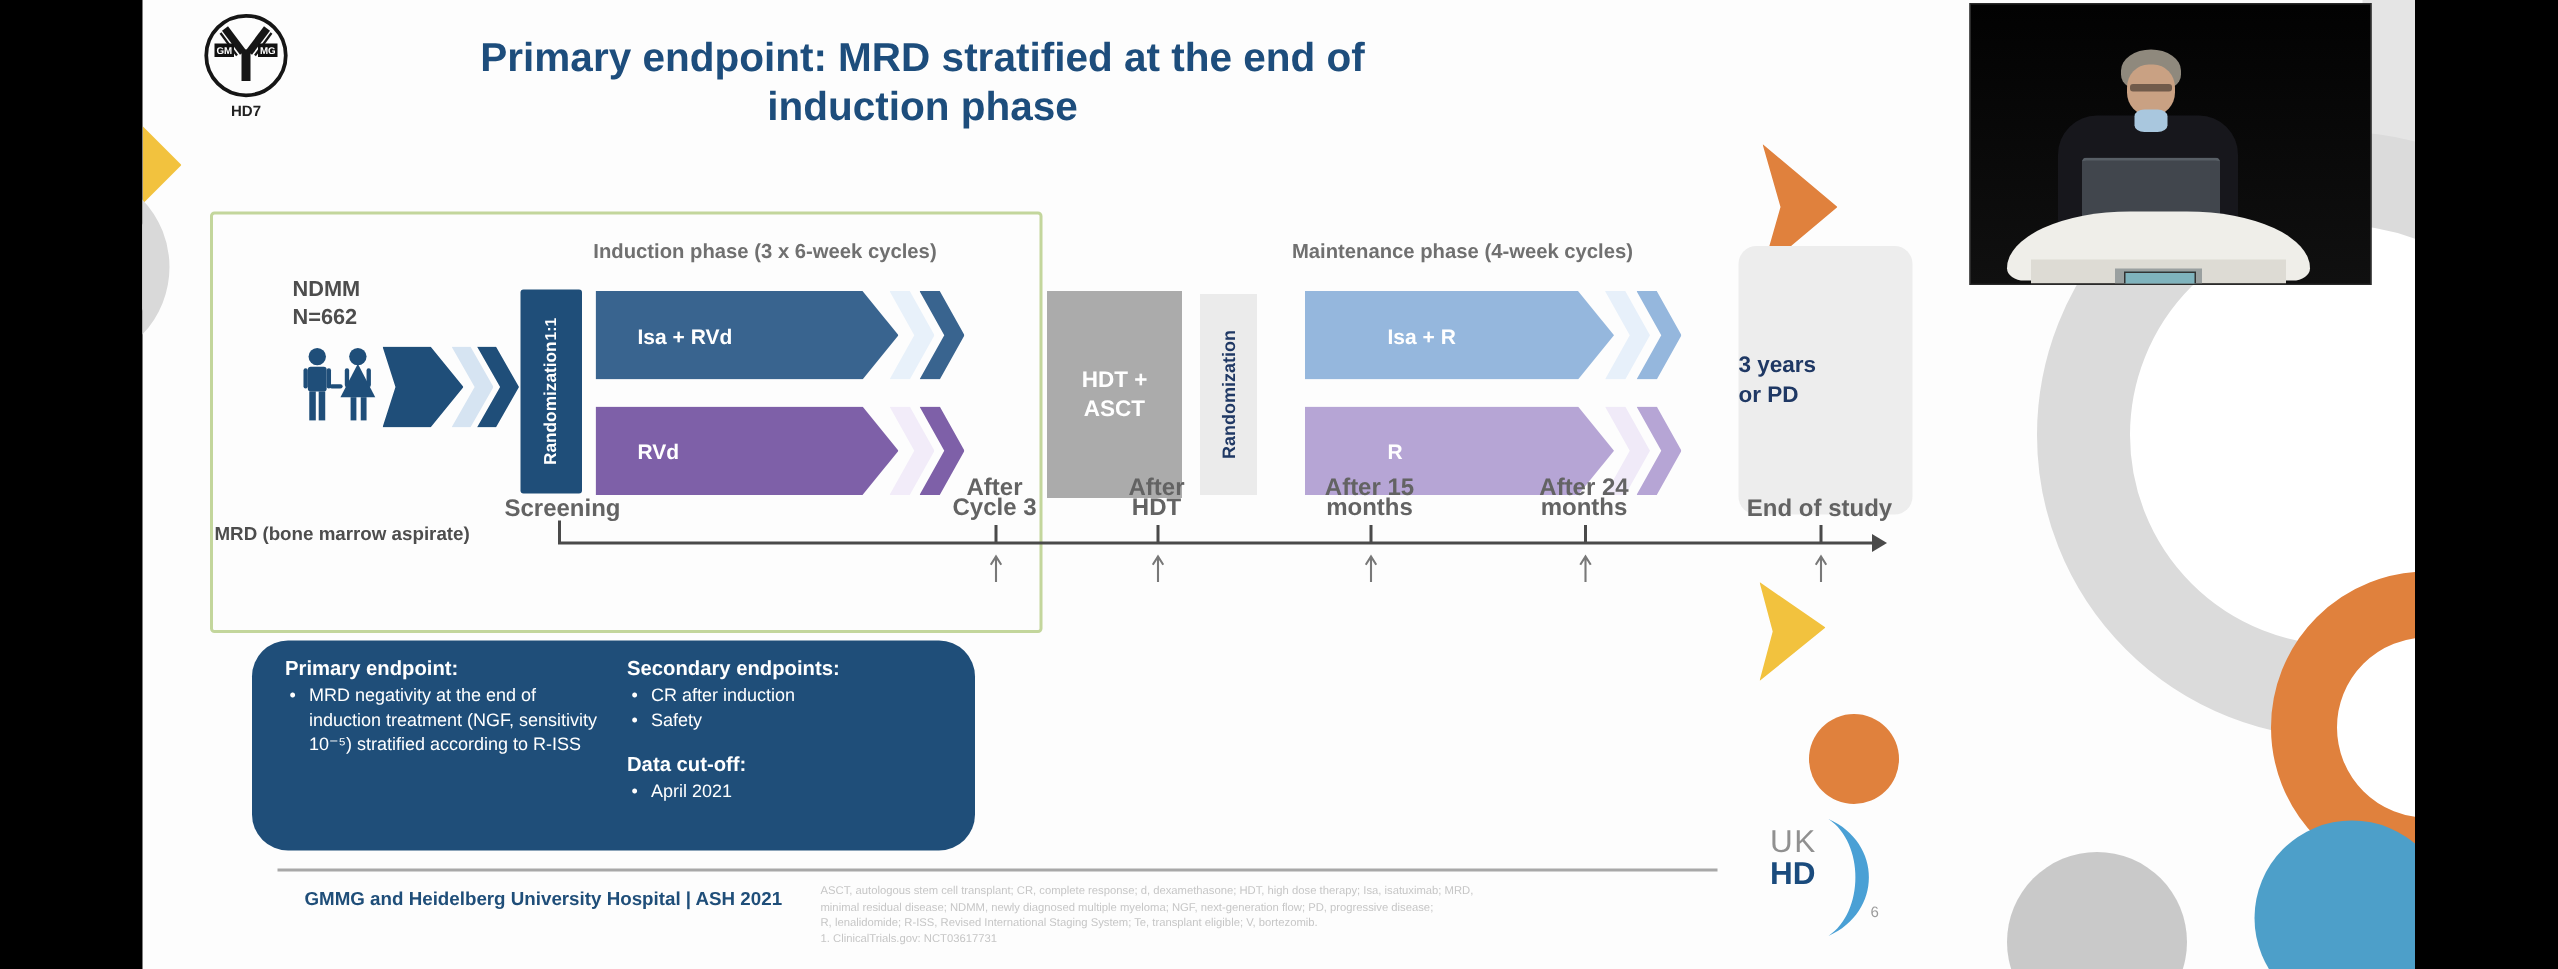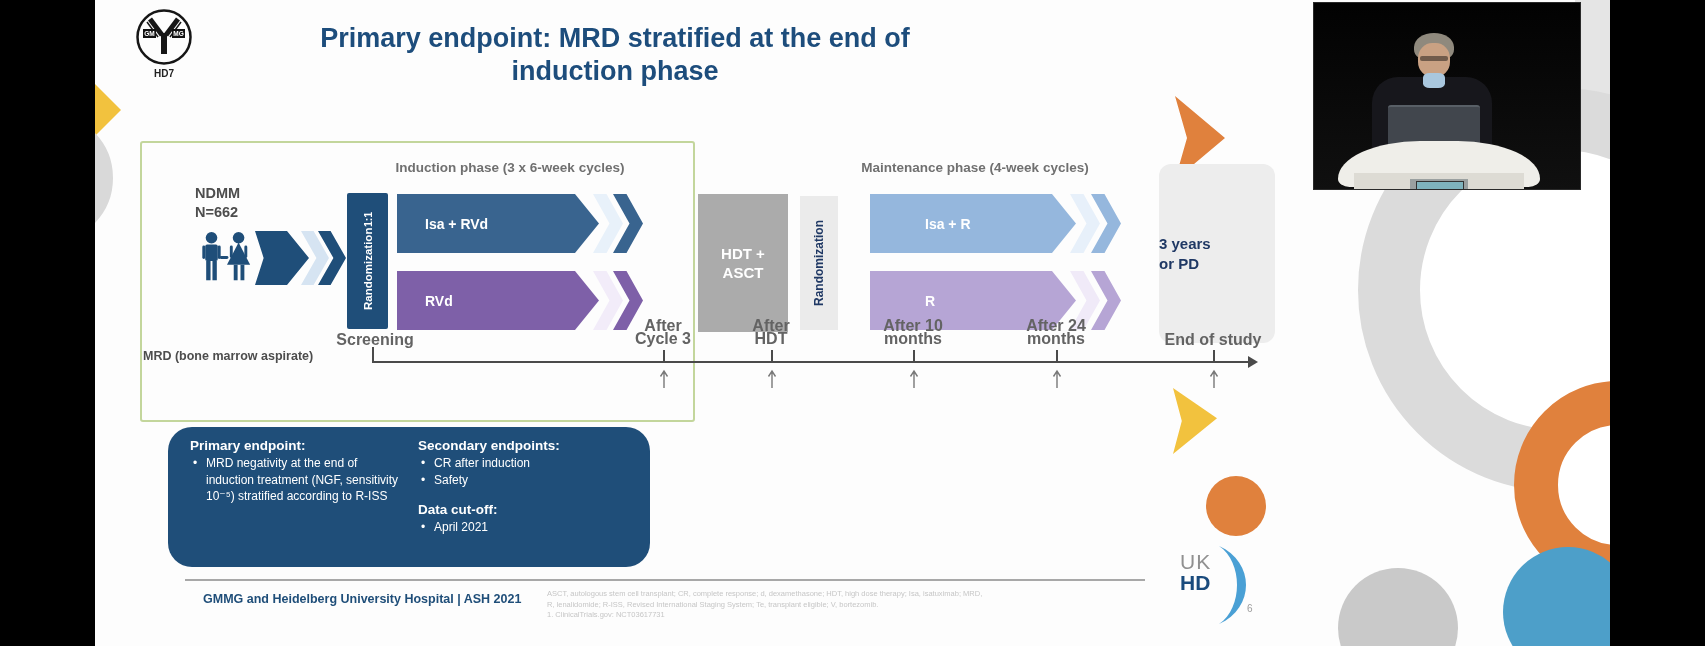--- a/index.html
+++ b/index.html
@@ -147,21 +147,21 @@
       </div>
       <div class="tl-label" style="left:518px;top:319px;width:100px;">
         <div>After</div>
         <div>Cycle 3</div>
       </div>
       <div class="tl-label" style="left:626px;top:319px;width:100px;">
         <div>After</div>
         <div>HDT</div>
       </div>
       <div class="tl-label" style="left:768px;top:319px;width:100px;">
-        <div>After 10</div>
+        <div>After 15</div>
         <div>months</div>
       </div>
       <div class="tl-label" style="left:911px;top:319px;width:100px;">
         <div>After 24</div>
         <div>months</div>
       </div>
       <div class="tl-label" style="left:1058px;top:333px;width:120px;">
         <div>End of study</div>
       </div>
 
@@ -209,20 +209,21 @@
           <ul>
             <li>April 2021</li>
           </ul>
         </div>
       </div>
 
       <div class="abs" style="left:90px;top:579px;width:960px;height:2px;background:#a8a8a8;"></div>
       <div class="abs" style="left:108px;top:592px;font-size:12.5px;font-weight:bold;color:#1f4e79;">GMMG and Heidelberg University Hospital | ASH 2021</div>
       <div class="abs" style="left:452px;top:589px;width:620px;">
         <div class="abbr">ASCT, autologous stem cell transplant; CR, complete response; d, dexamethasone; HDT, high dose therapy; Isa, isatuximab; MRD,</div>
+        <div class="abbr">minimal residual disease; NDMM, newly diagnosed multiple myeloma; NGF, next-generation flow; PD, progressive disease;</div>
         <div class="abbr">R, lenalidomide; R-ISS, Revised International Staging System; Te, transplant eligible; V, bortezomib.</div>
         <div class="abbr">1. ClinicalTrials.gov: NCT03617731</div>
       </div>
 
       <div class="abs" style="left:1085px;top:551px;width:80px;">
         <div style="font-size:21px;color:#909090;letter-spacing:1px;line-height:21px;">UK</div>
         <div style="font-size:21px;font-weight:bold;color:#1a4b7d;line-height:21px;">HD</div>
       </div>
       <svg class="abs" style="left:1122px;top:546px;" width="38" height="78" viewBox="0 0 38 78">
         <path d="M2 0 C26 16 26 62 2 78 C38 62 38 16 2 0 Z" fill="#4aa0d5"></path>

